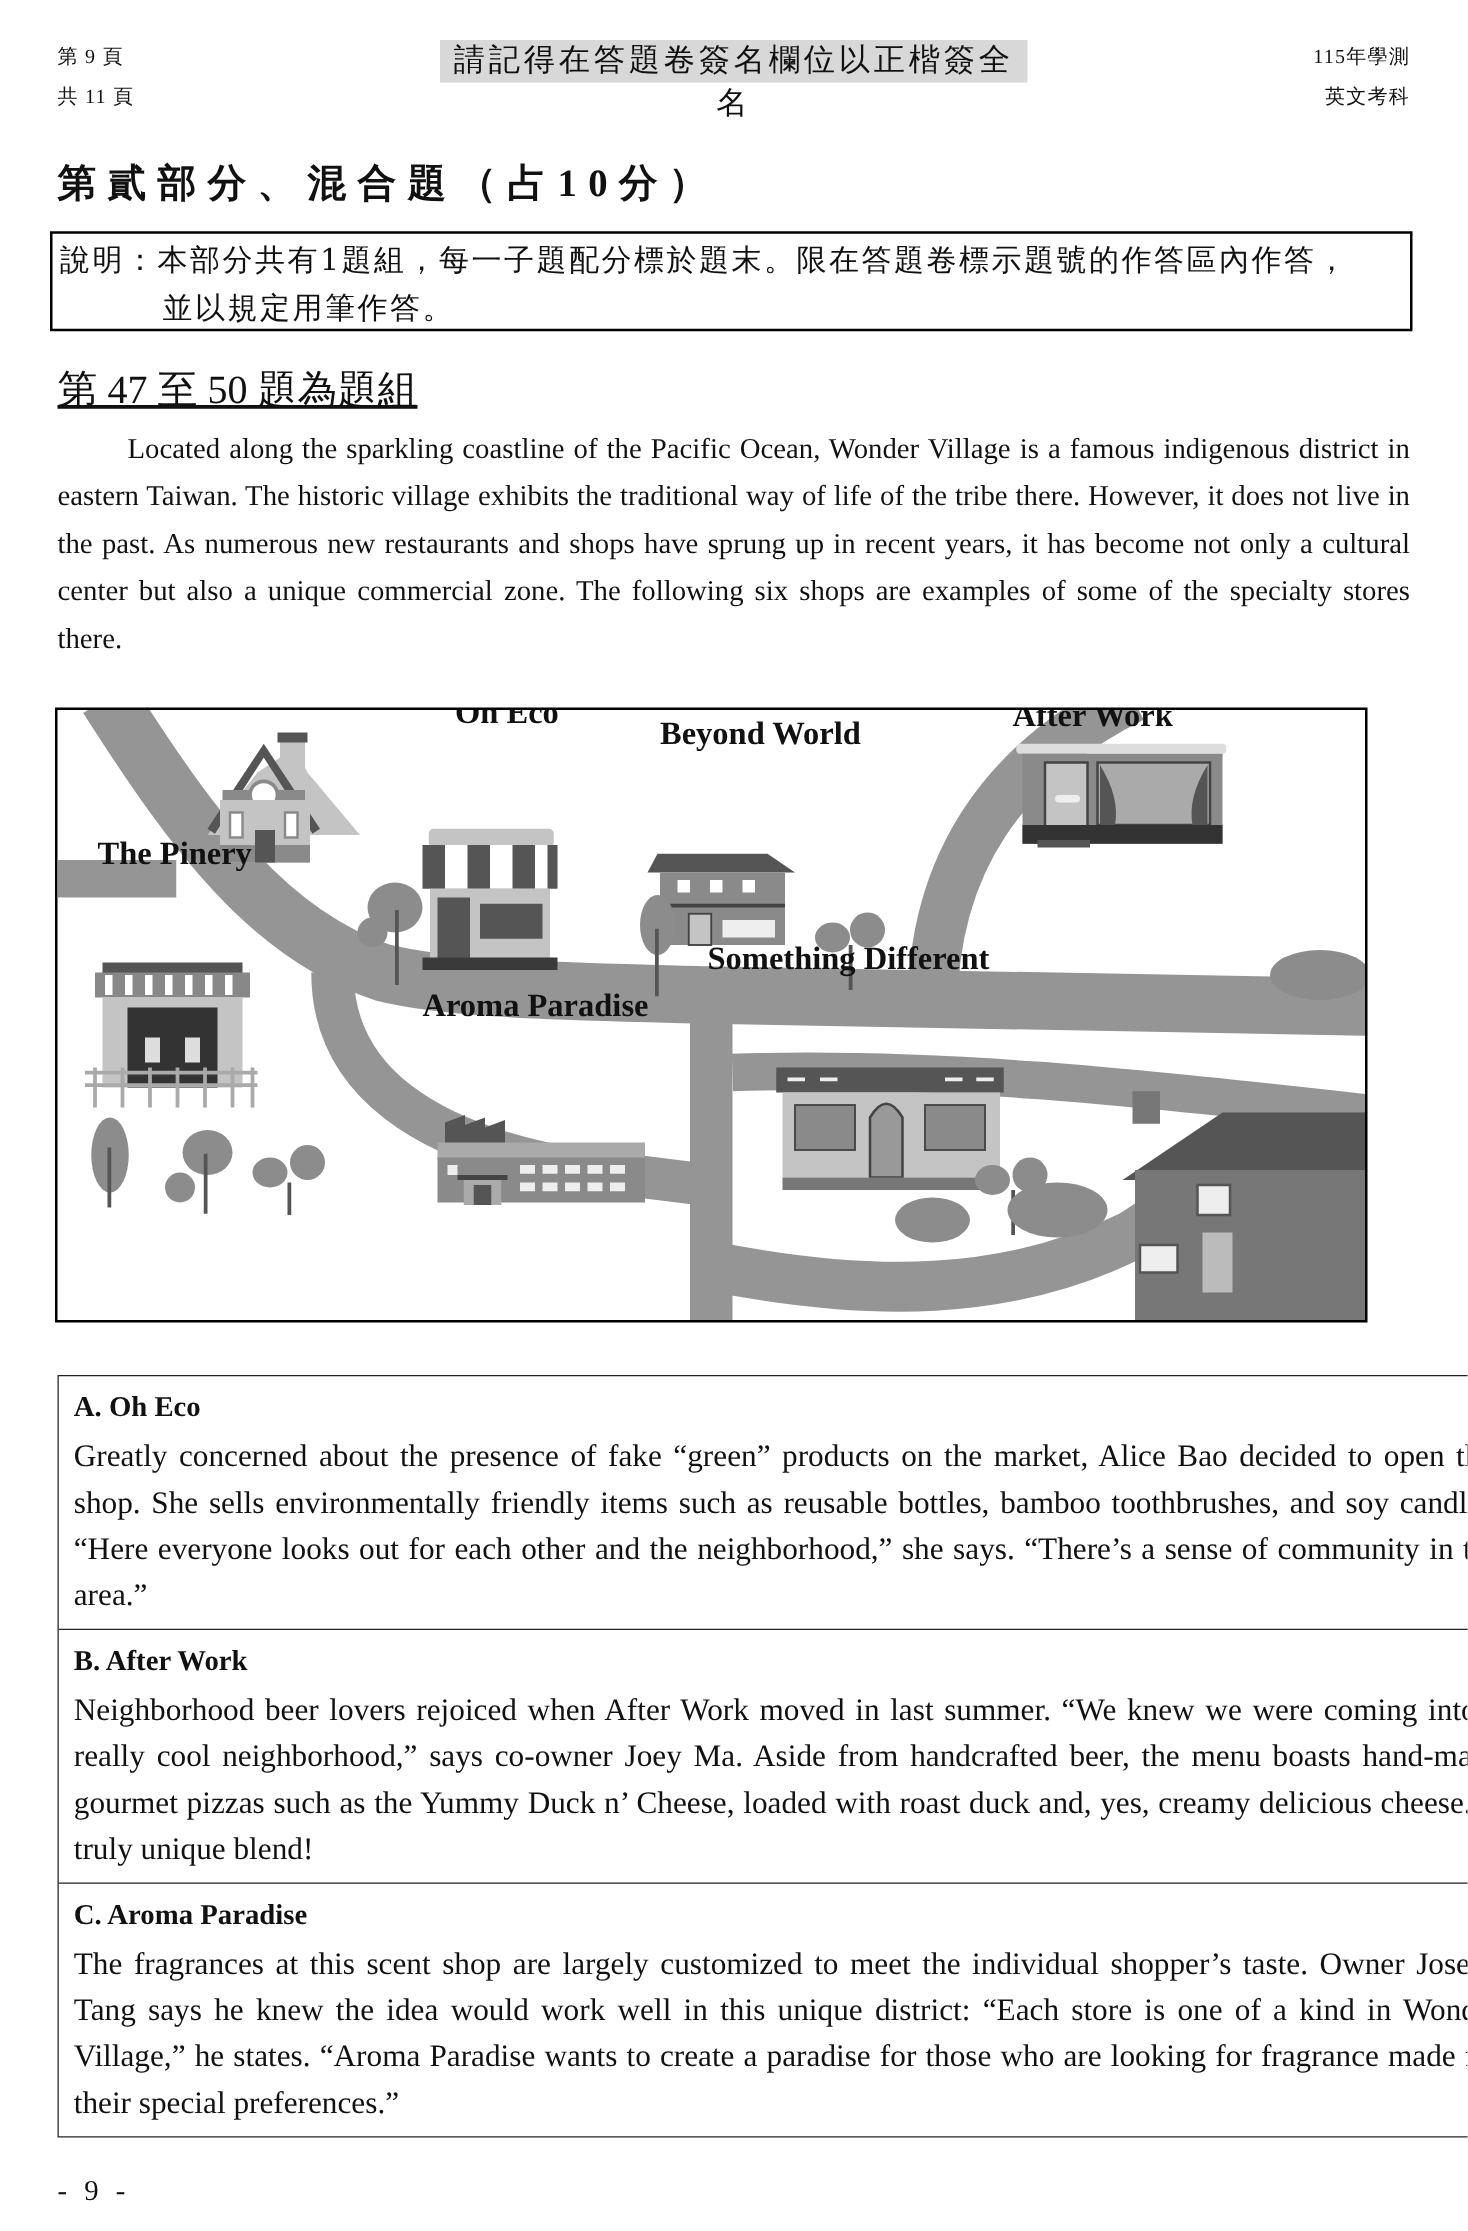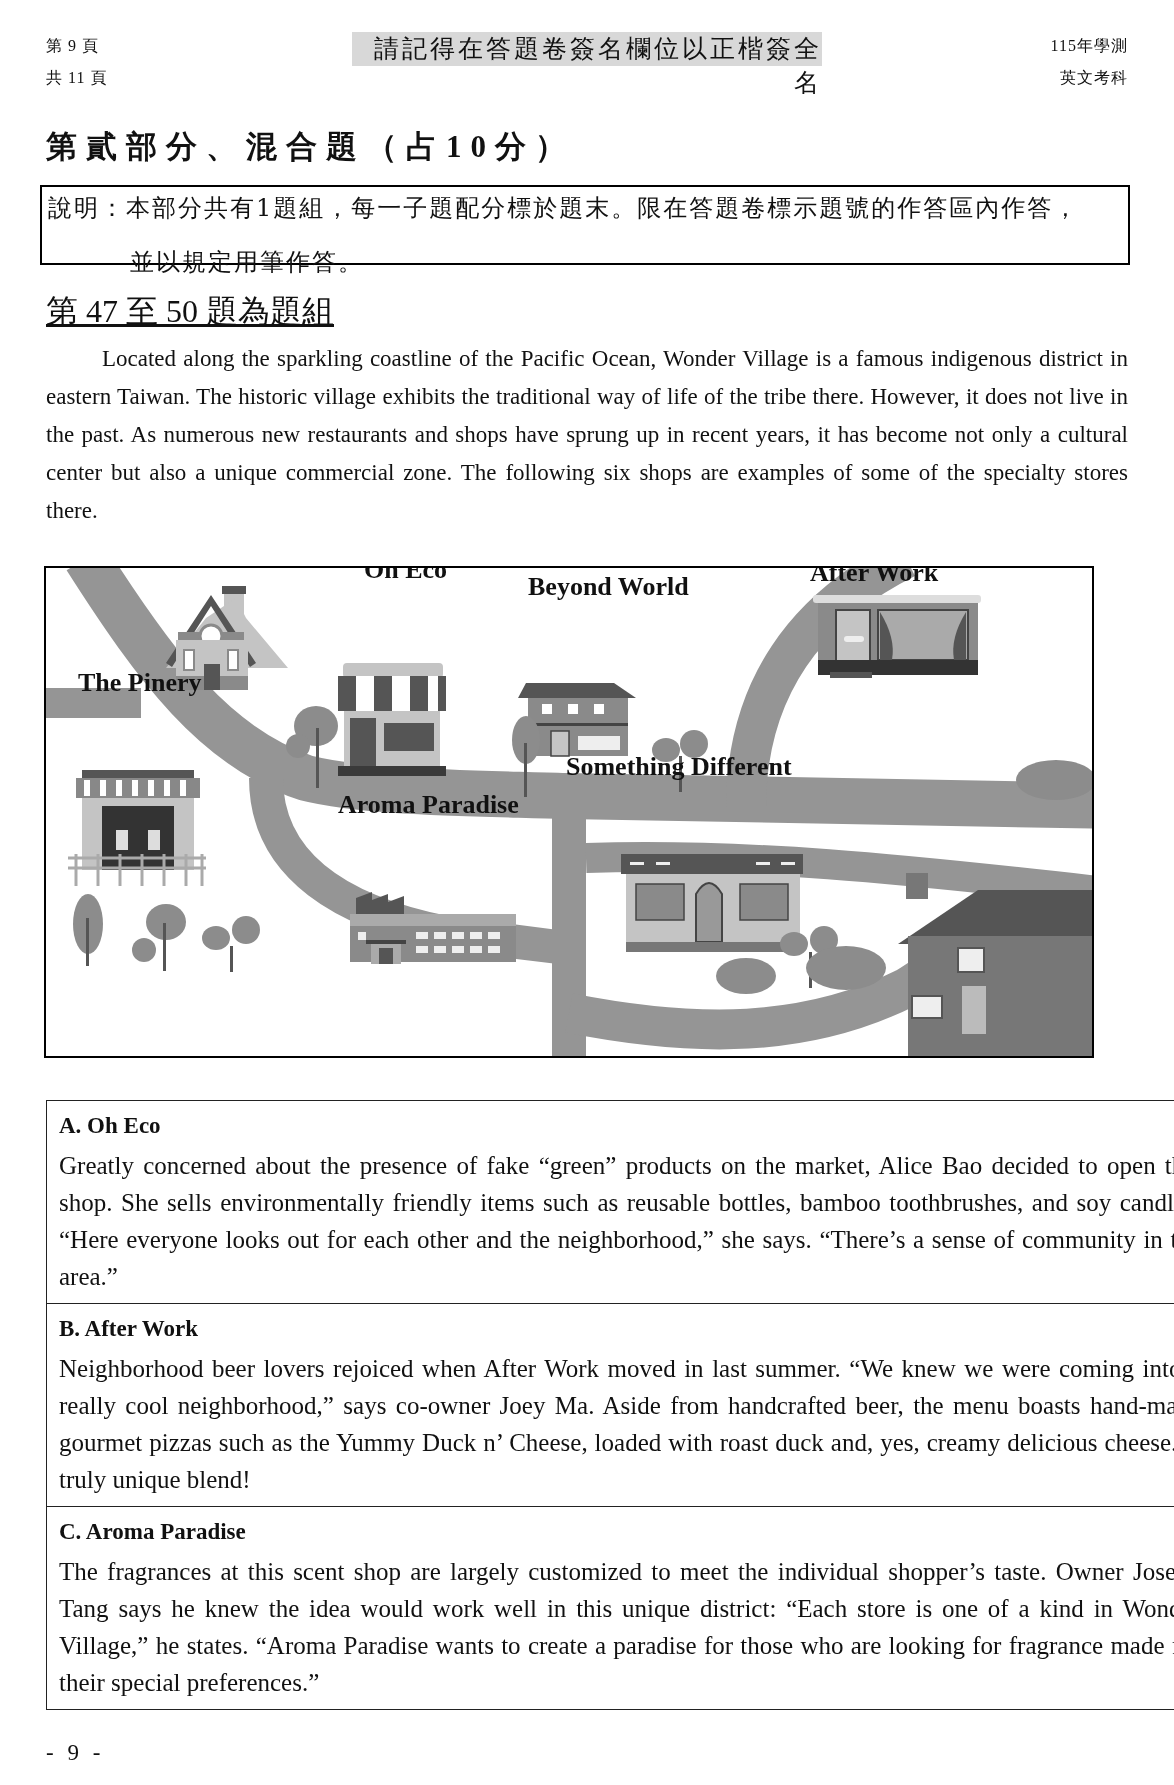--- a/index.html
+++ b/index.html
@@ -6,32 +6,32 @@
   body {
     width: 1174px; height: 1785px; position: relative; overflow: hidden;
     font-family: "Liberation Serif", "DejaVu Serif", serif; color: #111;
   }
   .abs { position: absolute; }
   .hdr { font-size: 16px; line-height: 32px; letter-spacing: 1px; }
   .hdr-left { left: 46px; top: 30px; }
   .hdr-right { right: 46px; top: 30px; text-align: right; }
   .hdr-center {
     left: 352px; top: 32px; width: 470px; height: 34px; background: #d8d8d8;
-    font-size: 25px; line-height: 34px; text-align: right; letter-spacing: 3px;
+    font-size: 25px; line-height: 34px; text-align: center; letter-spacing: 3px;
   }
   .part-title {
     left: 46px; top: 126px; font-size: 31px; font-weight: bold; letter-spacing: 9px;
   }
   .instr-box {
     left: 40px; top: 185px; width: 1090px; height: 80px;
     border: 2.5px solid #000; box-sizing: border-box;
     font-size: 24px; line-height: 38px; padding: 2px 6px;
     font-family: "DejaVu Serif", "Liberation Serif", serif; letter-spacing: 2px;
   }
-  .instr-box .l2 { padding-left: 82px; margin-top: 16px; }
+  .instr-box .l2 { padding-left: 82px; }
   .group-title {
     left: 46px; top: 290px; font-size: 32px; text-decoration: underline;
   }
   .intro {
     left: 46px; top: 340px; width: 1082px; font-size: 23px; line-height: 38px;
     text-align: justify; text-indent: 56px;
   }
   .map {
     left: 44px; top: 566px; width: 1050px; height: 492px;
     border: 2.5px solid #000; box-sizing: border-box; overflow: hidden; background: #fff;

